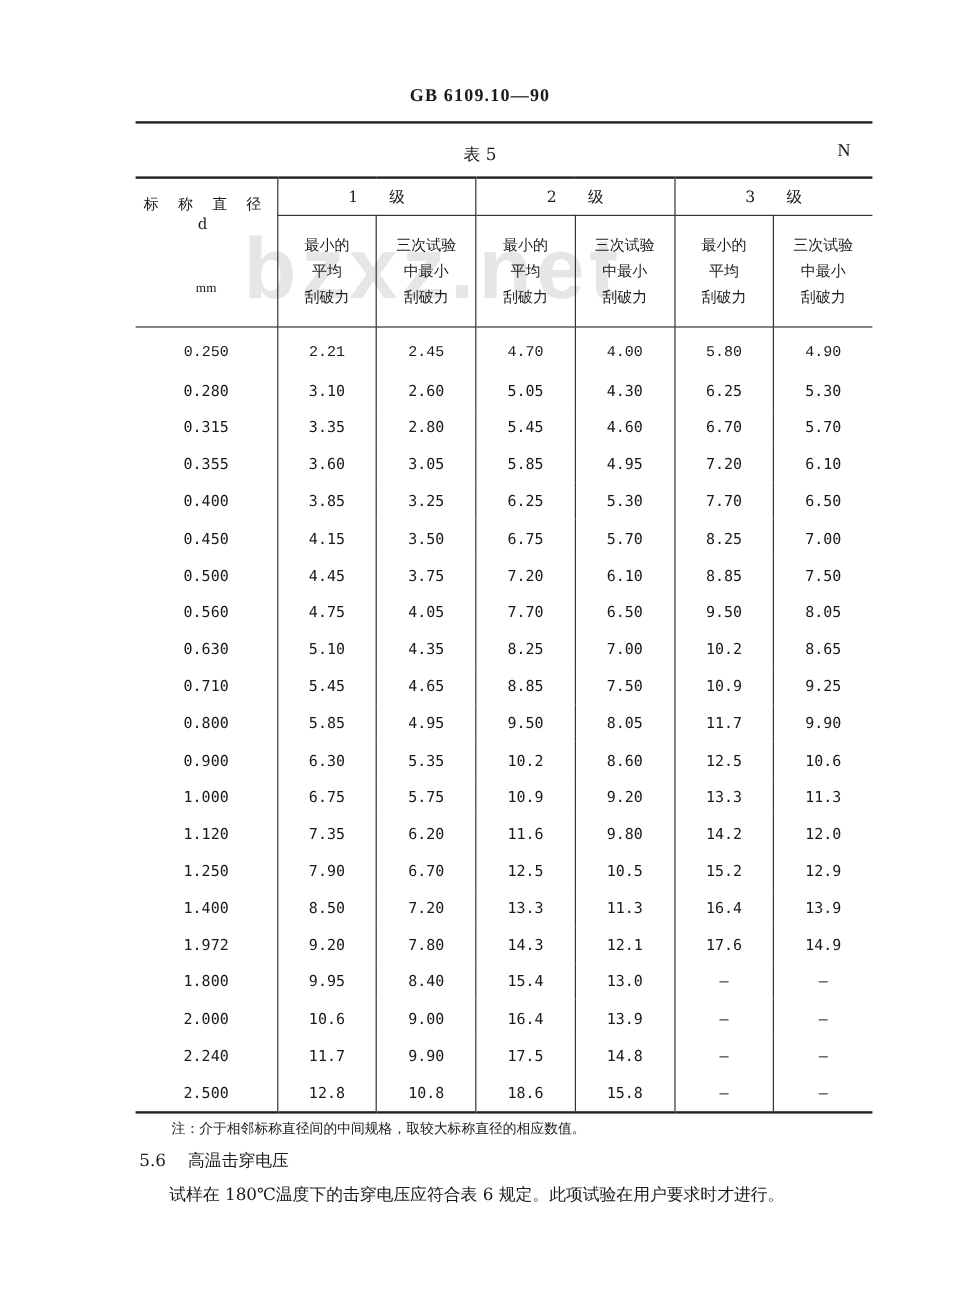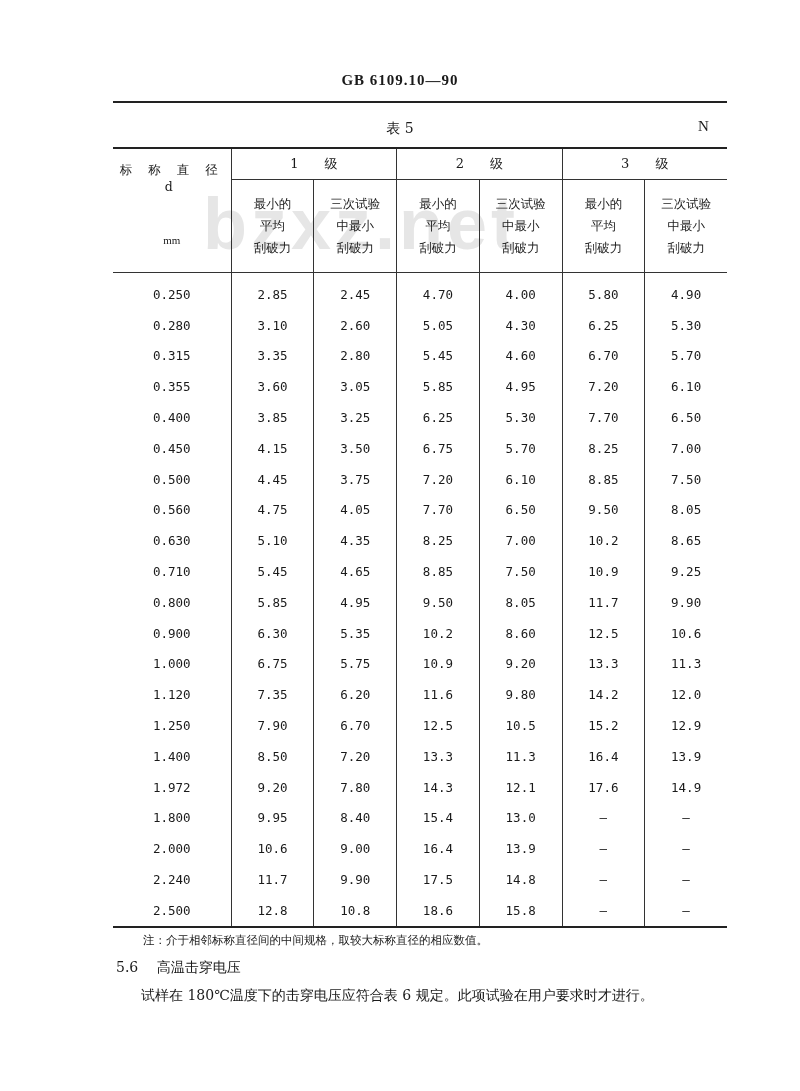--- a/index.html
+++ b/index.html
@@ -38,21 +38,21 @@
   .data-table th.grade { height: 30px; border-bottom: 1px solid #333; font-size: 13px; }
   .data-table th.grade.g1, .data-table th.grade.g2 { border-right: 1px solid #333; }
   .data-table th.diam { width: 118px; border-right: 1px solid #333; border-bottom: 1px solid #333; vertical-align: middle; }
   .diam-label { display: block; font-size: 12.5px; letter-spacing: 6px; margin-top: -14px; }
   .diam-unit { display: block; font-size: 11px; margin-top: 40px; font-family: "Liberation Serif", serif; }
   .data-table th.sub { height: 92px; width: 82px; border-bottom: 1px solid #333; border-right: 1px solid #333; line-height: 22px; font-size: 12.5px; }
   .data-table th.sub.last { border-right: none; }
   .sub span { display: block; }
   .data-table td { height: 30.8px; font-family: "DejaVu Sans Mono", "Liberation Mono", monospace; font-size: 12.5px; border-right: 1px solid #333; }
   .data-table td.last { border-right: none; }
-  .data-table tbody tr:first-child td { padding-top: 6px; }
+  .data-table tbody tr:first-child td { padding-top: 6px; font-family: Liberation Mono, monospace; }
   .note {
     position: absolute; left: 143px; top: 933px; font-size: 11.5px; font-family: Liberation Serif, serif;
   }
   .section-heading {
     position: absolute; left: 116px; top: 959px; font-size: 14px;
   }
   .section-heading .num { margin-right: 14px; }
   .section-body {
     position: absolute; left: 141px; top: 987px; font-size: 14px;
   }
@@ -108,21 +108,21 @@
       <th class="sub last">
           <span>三次试验</span>
           <span>中最小</span>
           <span>刮破力</span>
         </th>
     </tr>
   </thead>
   <tbody id="table-body">
       <tr>
         <td>0.250</td>
-        <td>2.85</td>
+        <td>2.21</td>
         <td>2.45</td>
         <td>4.70</td>
         <td>4.00</td>
         <td>5.80</td>
         <td class="last">4.90</td>
       </tr>
       <tr>
         <td>0.280</td>
         <td>3.10</td>
         <td>2.60</td>

